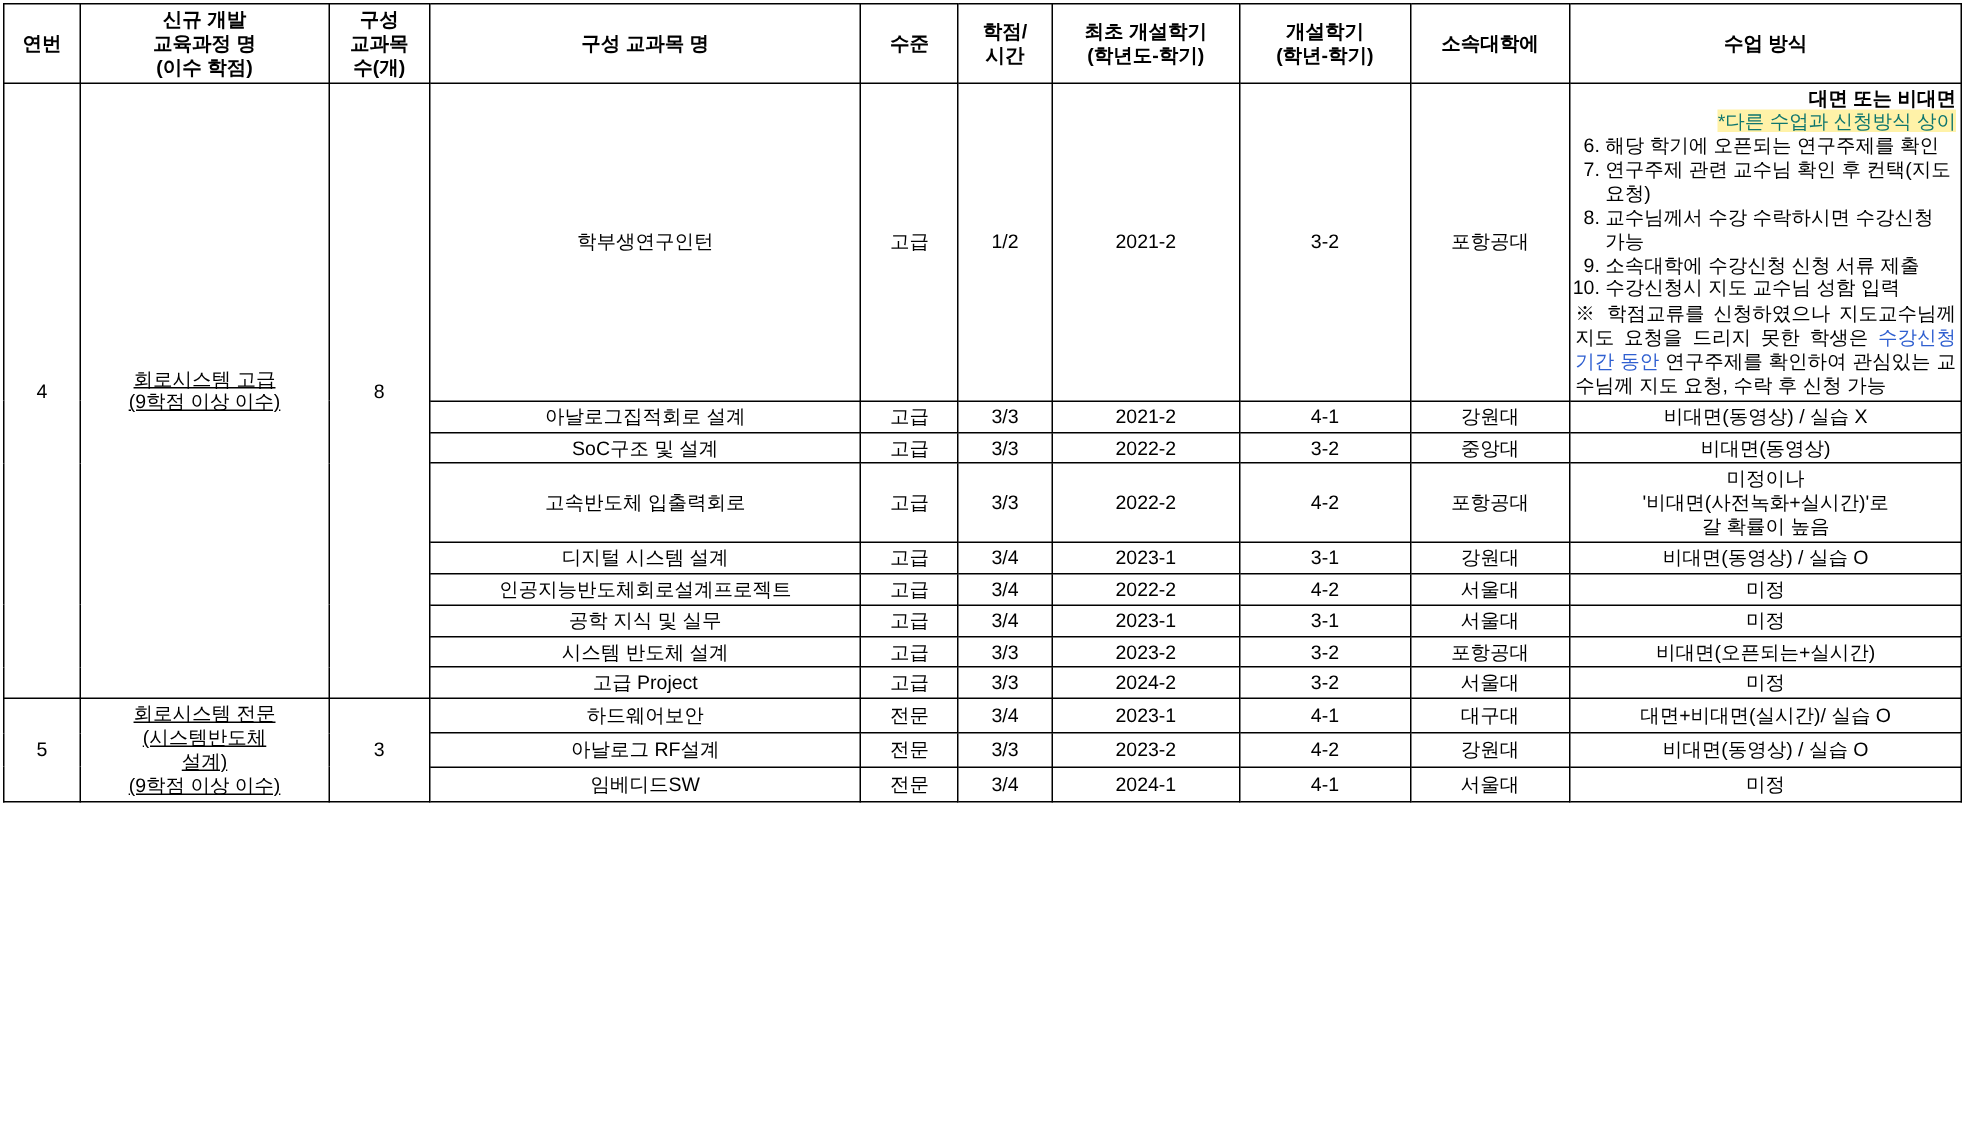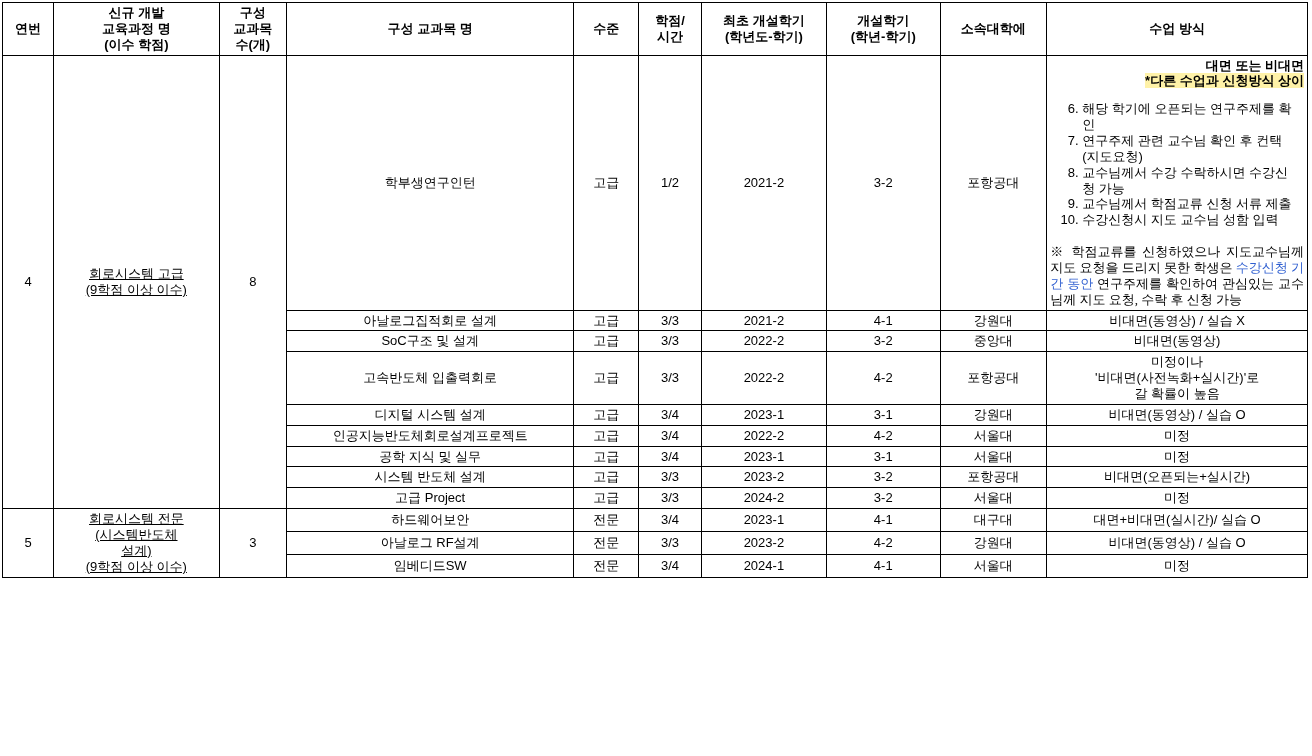--- a/index.html
+++ b/index.html
@@ -68,38 +68,37 @@
     font-size: 12.6px;
     line-height: 1.3;
   }
   td.method-long .center-line {
     text-align: right;
     font-weight: bold;
     font-size: 13px;
   }
   td.method-long .highlight {
     background: #fff2a8;
-    font-weight: bold;
-    color: #000000;
+    font-weight: normal;
+    color: #0f766e;
   }
   td.method-long ol {
-    margin: 12px;
+    margin: 0;
     padding-left: 20px;
     list-style-type: decimal;
   }
   td.method-long ol li {
     margin: 0;
     padding: 0;
     text-align: left;
   }
   td.method-long .note {
-    margin-top: 16px;
+    margin-top: 1px;
     text-align: justify;
     text-justify: inter-ideograph;
-    font-family: Liberation Serif, serif;
   }
   td.method-long .blue {
     color: #2f5fd0;
   }
   .sub-note-mark {
     font-weight: normal;
   }
   td.method-cell {
     font-size: 13px;
     line-height: 1.25;
@@ -180,21 +179,21 @@
       <td>포항공대</td>
       <td class="method-long">
         <div class="center-line">대면 또는 비대면</div>
         <div class="center-line">
           <span class="highlight">*다른 수업과 신청방식 상이</span>
         </div>
         <ol start="6">
           <li>해당 학기에 오픈되는 연구주제를 확인</li>
           <li>연구주제 관련 교수님 확인 후 컨택(지도요청)</li>
           <li>교수님께서 수강 수락하시면 수강신청 가능</li>
-          <li>교수님께서 학점교류 신청 서류 제출</li>
+          <li>소속대학에 수강신청 신청 서류 제출</li>
           <li>수강신청시 지도 교수님 성함 입력</li>
         </ol>
         <div class="note"><span class="sub-note-mark">※</span><span> 학점교류를 신청하였으나 지도교수님께 지도 요청을 드리지 못한 학생은 </span><span class="blue">수강신청 기간 동안</span><span> 연구주제를 확인하여 관심있는 교수님께 지도 요청, 수락 후 신청 가능</span></div>
       </td>
     </tr>
 
     <tr>
       <td class="course-cell">아날로그집적회로 설계</td>
       <td>고급</td>
       <td>3/3</td>

